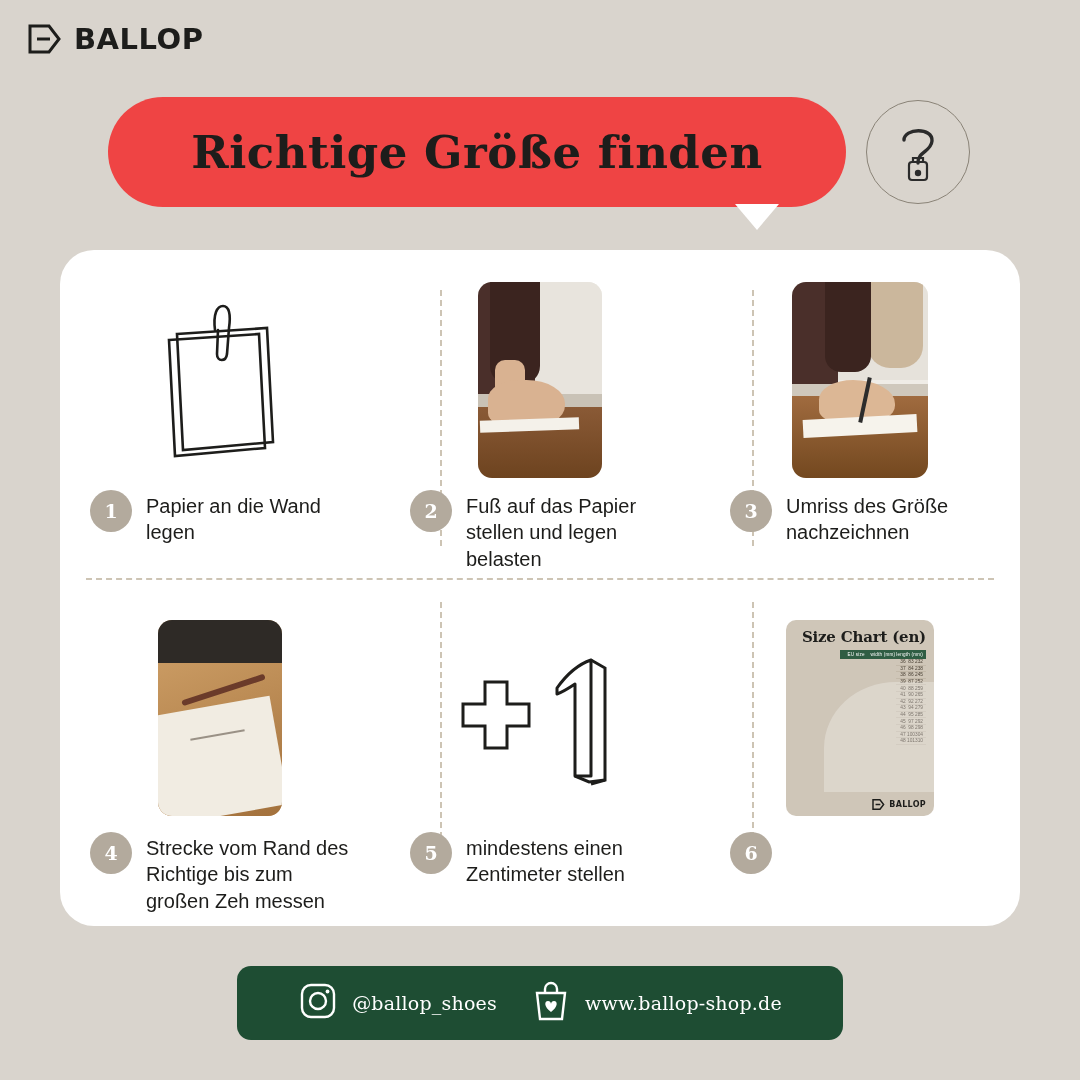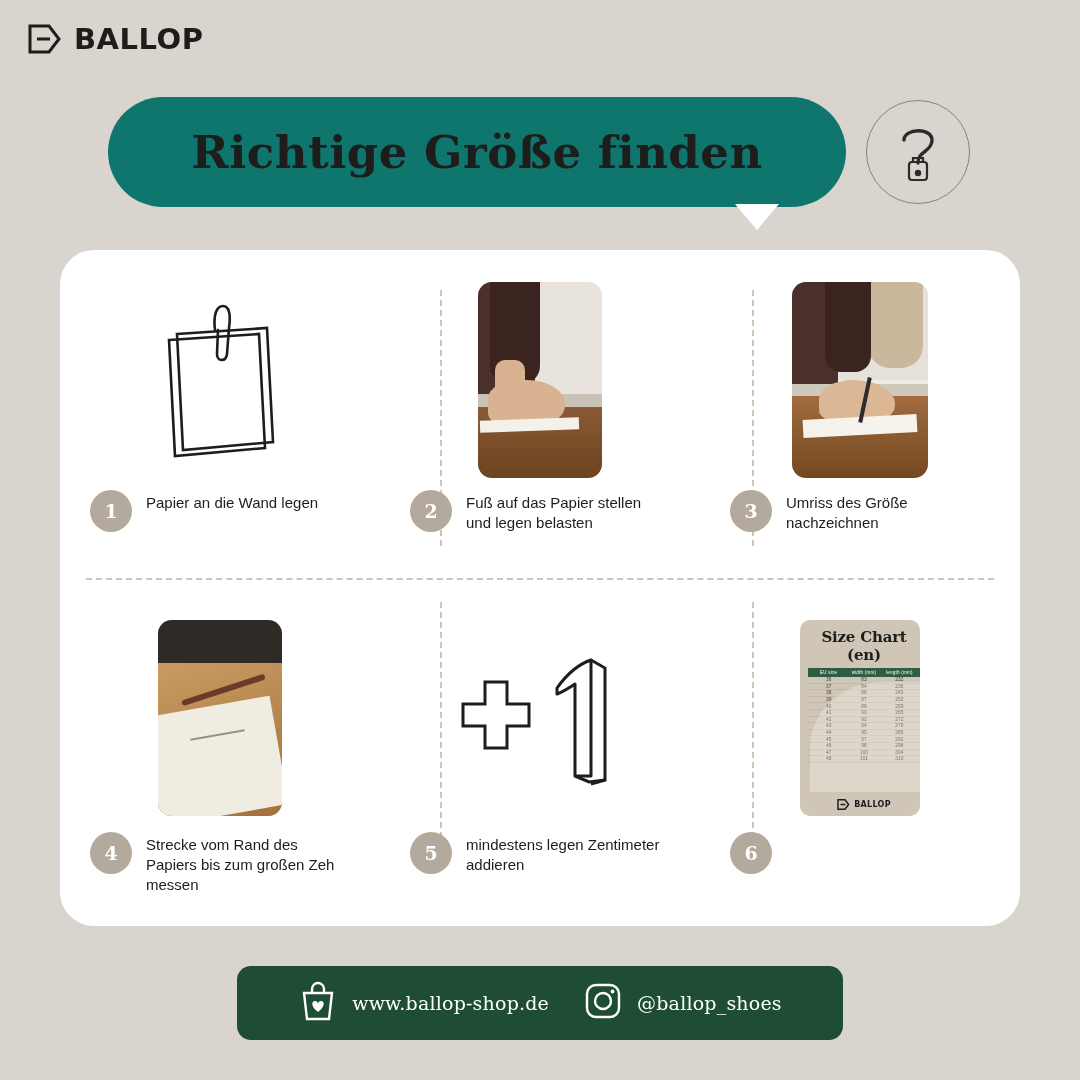--- a/index.html
+++ b/index.html
@@ -31,21 +31,21 @@
     font-size: 29px;
     letter-spacing: 0.5px;
     color: #1d1d1b;
   }
 
   
   .title-bubble {
     position: absolute;
     left: 108px; top: 97px;
     width: 738px; height: 110px;
-    background: #0f766e;
+    background: #ef4444;
     border-radius: 55px;
     display: flex; align-items: center; justify-content: center;
   }
   .title-text {
     font-family: "DejaVu Serif", serif;
     font-weight: bold;
     font-size: 45px;
     color: #1d1d1b;
     letter-spacing: 0.5px;
   }
@@ -159,27 +159,28 @@
   .p4 .desk  { position:absolute; left:0; top:22%; width:100%; height:78%;
                 background:linear-gradient(160deg,#c99a62,#a3713c); }
   .p4 .paper { position:absolute; left:-6%; top:44%; width:104%; height:56%;
                 background:#f1ece2; transform:rotate(-10deg); }
   .p4 .pencil{ position:absolute; left:18%; top:34%; width:70%; height:6px;
                 background:#6b3b2a; transform:rotate(-18deg); border-radius:3px; }
   .p4 .line  { position:absolute; left:26%; top:58%; width:44%; height:2px; background:#9a9186; transform:rotate(-10deg); }
 
   
   .chart {
-    width: 120px; height: 196px;
+    width: 148px; height: 196px;
     background: #cfc6b8;
     border-radius: 10px;
-    padding: 8px 0 6px 8px;
+    padding: 8px 8px 6px 8px;
     display: flex; flex-direction: column;
     position: relative;
     overflow: hidden;
+    align-items: flex-end;
   }
   .chart-title {
     font-family: "DejaVu Serif", serif;
     font-weight: bold;
     font-size: 15px;
     color: #1d1d1b;
     text-align: center;
     letter-spacing: -0.2px;
     margin-bottom: 4px;
   }
@@ -229,21 +230,21 @@
     width: 42px; height: 42px;
     border-radius: 50%;
     background: #b3aa9d;
     color: #ffffff;
     font-size: 19px;
     font-weight: bold;
     display: flex; align-items: center; justify-content: center;
     font-family: "DejaVu Serif", serif;
   }
   .ctext {
-    font-size: 15px;
+    font-size: 20px;
     line-height: 1.32;
     color: #1d1d1b;
     padding-top: 3px;
     max-width: 230px;
   }
   .cell.r1 .caption { margin-top: 6px; }
   .cell.r2 .caption { margin-top: 10px; }
 
   
   .footer {
@@ -361,36 +362,36 @@
             <div class="bg"></div>
               <div class="dark"></div>
               <div class="desk"></div>
             <div class="paper"></div>
               <div class="pencil"></div>
               <div class="line"></div>
           </div>
         </div>
         <div class="caption">
           <div class="num">4</div>
-          <div class="ctext">Strecke vom Rand des Papiers bis zum großen Zeh messen</div>
+          <div class="ctext">Strecke vom Rand des Richtige bis zum großen Zeh messen</div>
         </div>
       </div>
 
       <div class="cell r2">
         <div class="media">
           <svg class="doodle" width="190" height="140" viewBox="0 0 190 140" aria-hidden="true">
             <path d="M18 56 h22 v-22 h22 v22 h22 v22 h-22 v22 h-22 v-22 h-22 z" fill="none" stroke="#1d1d1b" stroke-width="3"></path>
             <path d="M112 40 c10 -14 22 -24 34 -28 l0 116 h-16 l0 -92 c-6 4 -12 8 -18 10 z" fill="none" stroke="#1d1d1b" stroke-width="3" stroke-linejoin="round"></path>
             <path d="M146 12 l14 8 l0 112 l-14 4" fill="none" stroke="#1d1d1b" stroke-width="3"></path>
             <path d="M130 128 l14 6 l16 -2" fill="none" stroke="#1d1d1b" stroke-width="3"></path>
           </svg>
         </div>
         <div class="caption">
           <div class="num">5</div>
-          <div class="ctext">mindestens legen Zentimeter addieren</div>
+          <div class="ctext">mindestens einen Zentimeter stellen</div>
         </div>
       </div>
 
       <div class="cell r2">
         <div class="media">
           <div class="chart">
             <div class="chart-shade"></div>
             <div class="chart-title">Size Chart (en)</div>
             <div class="chart-head">
               <span>EU size</span>
@@ -477,33 +478,33 @@
           <div class="num">6</div>
         </div>
       </div>
 
     </div>
   </div>
 
   <div class="footer">
     <div class="f-item">
       <span>
+        <svg width="40" height="40" viewBox="0 0 40 40" aria-hidden="true">
+          <rect x="4" y="4" width="32" height="32" rx="9" fill="none" stroke="#ffffff" stroke-width="2.4"></rect>
+          <circle cx="20" cy="20" r="8" fill="none" stroke="#ffffff" stroke-width="2.4"></circle>
+          <circle cx="29.5" cy="10.5" r="1.9" fill="#ffffff"></circle>
+        </svg>
+      </span>
+      <span class="f-text">@ballop_shoes</span>
+    </div>
+    <div class="f-item">
+      <span>
         <svg width="40" height="44" viewBox="0 0 40 44" aria-hidden="true">
           <path d="M6 14 h28 l-3 26 h-22 z" fill="none" stroke="#ffffff" stroke-width="2.4"></path>
           <path d="M14 14 v-4 a6 6 0 0 1 12 0 v4" fill="none" stroke="#ffffff" stroke-width="2.4"></path>
           <path d="M20 33 c-7 -5 -7 -11 -3 -11 c2 0 3 1.6 3 3 c0 -1.4 1 -3 3 -3 c4 0 4 6 -3 11 z" fill="#ffffff"></path>
         </svg>
       </span>
       <span class="f-text">www.ballop-shop.de</span>
     </div>
-    <div class="f-item">
-      <span>
-        <svg width="40" height="40" viewBox="0 0 40 40" aria-hidden="true">
-          <rect x="4" y="4" width="32" height="32" rx="9" fill="none" stroke="#ffffff" stroke-width="2.4"></rect>
-          <circle cx="20" cy="20" r="8" fill="none" stroke="#ffffff" stroke-width="2.4"></circle>
-          <circle cx="29.5" cy="10.5" r="1.9" fill="#ffffff"></circle>
-        </svg>
-      </span>
-      <span class="f-text">@ballop_shoes</span>
-    </div>
   </div>
 
 </div>
 
 </body></html>

